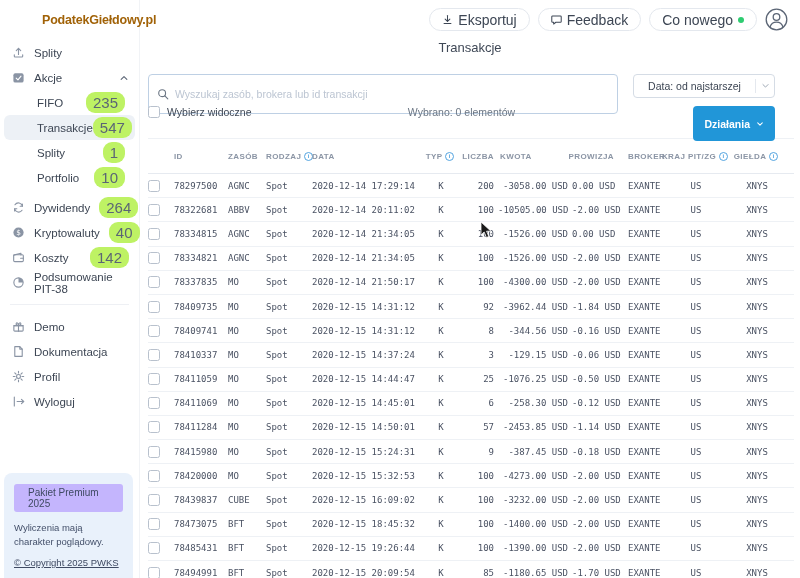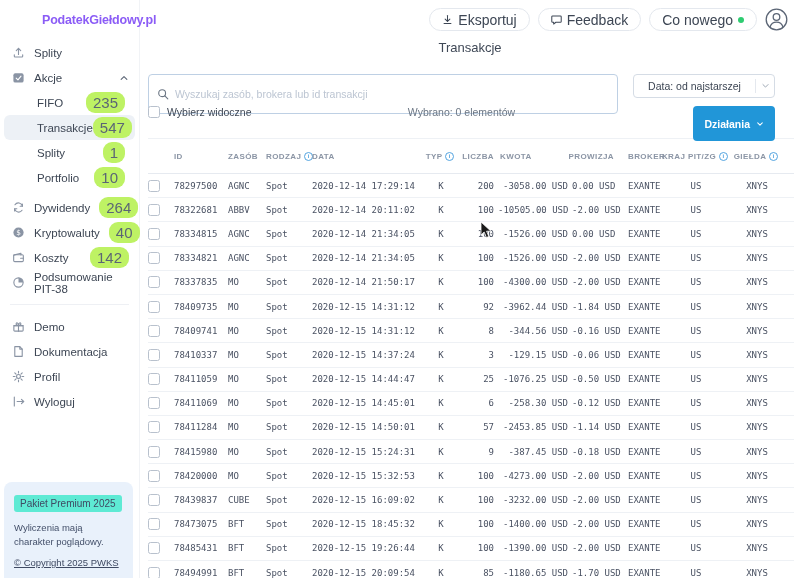--- a/index.html
+++ b/index.html
@@ -3,41 +3,41 @@
 <meta charset="utf-8">
 <style>
   * { margin:0; padding:0; box-sizing:border-box; }
   html,body { width:800px; height:578px; overflow:hidden; background:#fff;
     font-family:"Liberation Sans", sans-serif; }
   .app { position:relative; width:800px; height:578px; display:flex; background:#fff; }
 
   
   .sidebar { width:140px; flex:none; border-right:1px solid #f1f3f6; position:relative; padding-top:8px; }
   .logo { display:flex; align-items:center; gap:6px; padding:4px 8px 12px 8px; }
-  .logo-text { font-size:12.5px; font-weight:bold; color:#8b5cf6; letter-spacing:-0.2px;padding-left:28px; }
+  .logo-text { font-size:12.5px; font-weight:bold; color:#a16207; letter-spacing:-0.2px;padding-left:28px; }
   .nav-item, .nav-sub { display:flex; align-items:center; height:25px; font-size:11.5px; color:#3d4654; cursor:pointer; }
   .nav-item { padding:0 10px 0 12px; gap:9px; }
   .nav-sub { padding:0 10px 0 33px; margin:0 4px; border-radius:6px; }
   .nav-sub .nav-label { flex:1; }
   .nav-item .nav-label { flex:1; }
   .nav-sub.selected { background:#edf1f6; }
   .nico { width:13px; height:13px; flex:none; }
   .nico path, .nico circle, .nico rect { stroke:#8a94a4; stroke-width:1.2; fill:none; stroke-linecap:round; stroke-linejoin:round; }
   .nico .fl { fill:#8a94a4; stroke:none; }
   .nico .wh { stroke:#fff; }
   .badge { background:#bef264; color:#5b6575; font-size:15px; line-height:1; padding:3px 7px; border-radius:9px; }
   .chev-up { width:10px; height:10px; }
   .chev-up path { stroke:#5b6575; stroke-width:1.5; fill:none; stroke-linecap:round; stroke-linejoin:round; }
   .gap-sm { height:5px; }
   .nav-divider { border-top:1px solid #eef0f4; margin:9px 10px; }
 
   .sidebar-footer { position:absolute; left:4px; right:6px; bottom:0; background:#e9f1fb;
     border-radius:8px 8px 0 0; padding:11px 10px 8px 10px; }
-  .premium-pill { display:inline-block; background:#5eead4; color:#3f4a63; font-size:10px;
-    padding:3px 6px; border-radius:3px; }
+  .premium-pill { display:inline-block; background:#c4b5fd; color:#3f4a63; font-size:10px;
+    padding:3px 14px; border-radius:3px; }
   .disclaimer { font-size:9.5px; color:#44506a; line-height:1.4; margin-top:9px; }
   .copyright { display:inline-block; font-size:9.5px; color:#3f4a63; text-decoration:underline; margin-top:9px; }
 
   
   .main { flex:1; position:relative; }
   .topbar { position:absolute; top:8px; right:12px; display:flex; align-items:center; gap:8px; }
   .top-btn { display:inline-flex; align-items:center; gap:5px; height:23px; padding:0 12px;
     border:1px solid #e4e8ee; border-radius:14px; background:#fff; font-size:14px; color:#3d4654; cursor:pointer; }
   .tico { width:11px; height:11px; }
   .tico path { stroke:#3d4654; stroke-width:1.3; fill:none; stroke-linecap:round; stroke-linejoin:round; }

